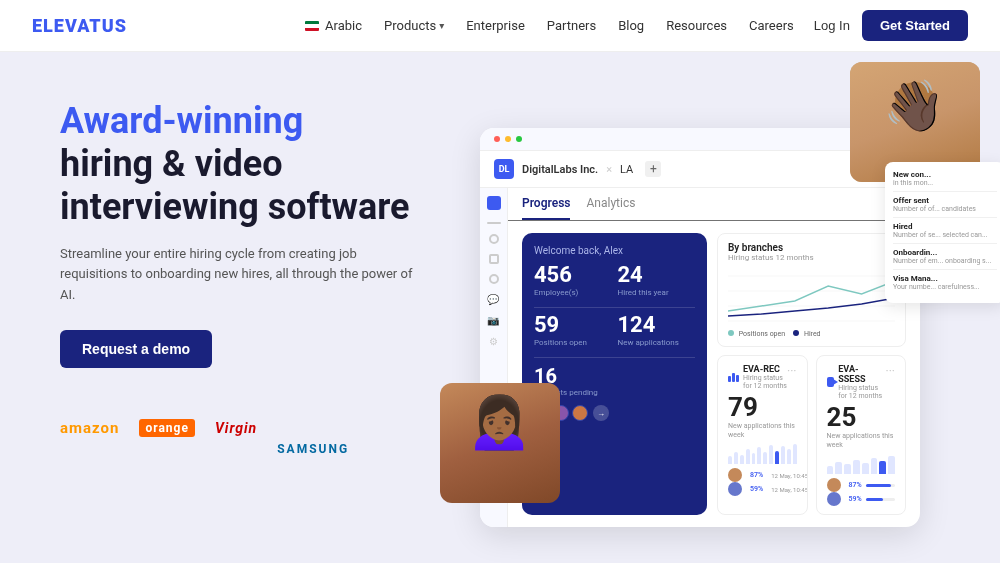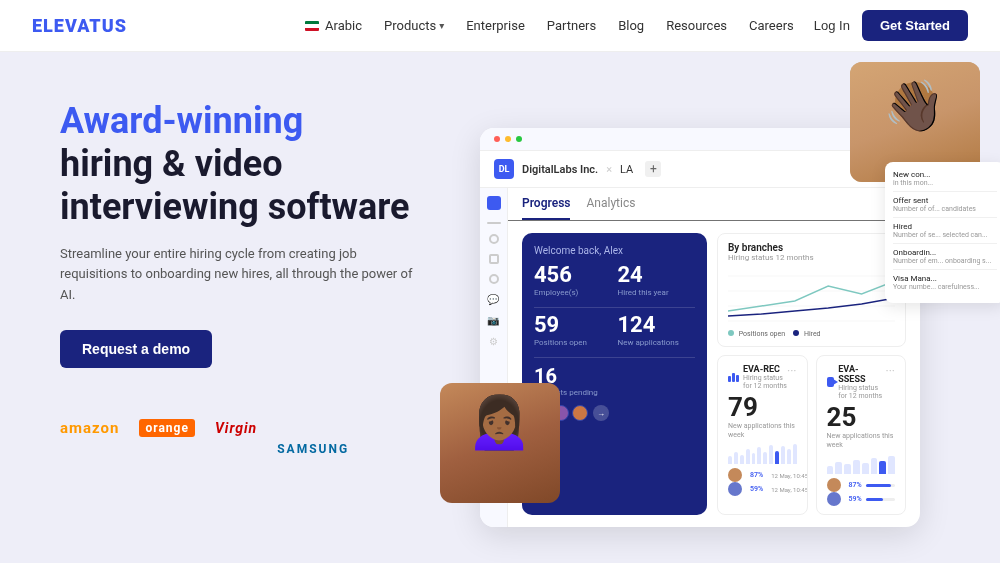--- a/index.html
+++ b/index.html
@@ -544,21 +544,21 @@
       top: 110px;
       width: 120px;
       background: #fff;
       border-radius: 8px;
       box-shadow: 0 4px 16px rgba(0,0,0,0.1);
       padding: 8px;
       z-index: 6;
       font-size: 8px;
     }
     .nc-item { margin-bottom: 4px; }
-    .nc-title { font-size: 8px; font-weight: 400; color: #222; }
+    .nc-title { font-size: 8px; font-weight: 700; color: #222; }
     .nc-subtitle { font-size: 7px; color: #999; }
     .nc-divider { height: 1px; background: #f0f0f0; margin: 4px 0; }
 
     
     .chart-svg { width: 100%; height: 60px; }
 
     
     .mini-bar-chart {
       display: flex;
       gap: 2px;

